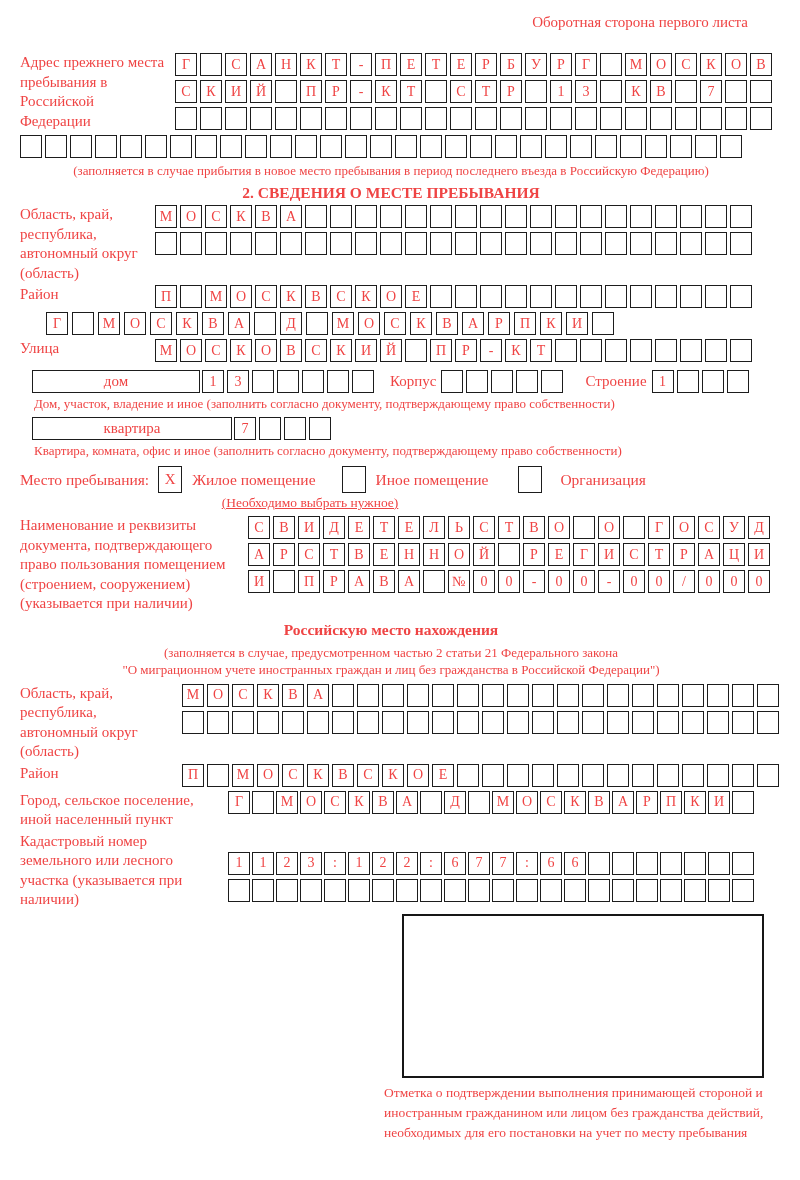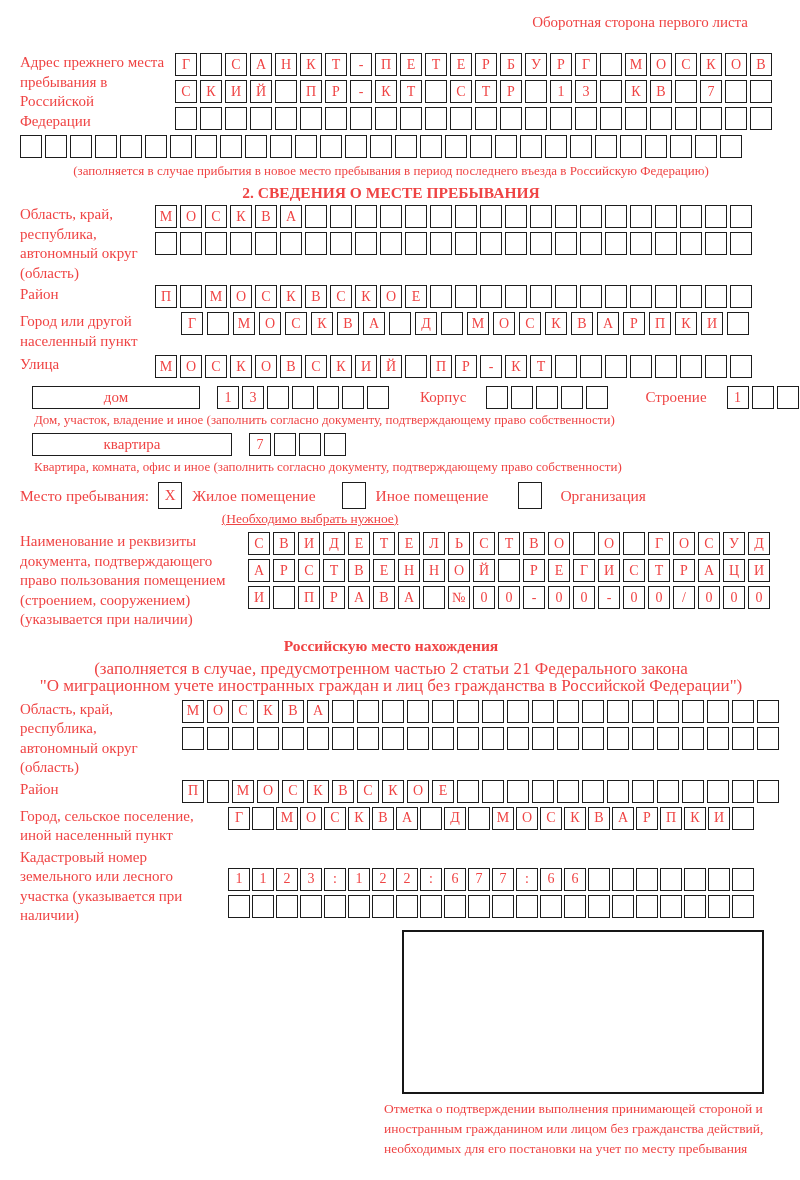--- a/index.html
+++ b/index.html
@@ -33,21 +33,21 @@
   }
   .fullrow { margin-top:4px; }
   .caption { font-size:13px; line-height:16px; }
   .caption.center { text-align:center; margin-top:5px; margin-bottom:2px; }
   .sec-title { font-weight:bold; font-size:15.5px; text-align:center; margin:4px 0 2px 0; line-height:20px; }
 
   .mb4 { margin-bottom:4px; }
   .mb2 { margin-bottom:2px; }
   .indent26 { margin-left:26px; }
 
-  .house-row { display:flex; align-items:center; gap:17px; margin-top:8px; }
+  .house-row { display:flex; align-items:center; gap:2px; margin-top:8px; }
   .widebox {
     height:23px; box-sizing:border-box; border:1.5px solid #1d1d1d;
     display:flex; align-items:center; justify-content:center; font-size:15px; flex:0 0 auto;
   }
   .dom { width:168px; margin-left:12px; }
   .kv  { width:200px; margin-left:12px;text-align:center; }
   .inline-lbl { font-size:15px; margin:0 3px; }
   .left-caption { margin:3px 0 0 14px; }
 
   .stay-row { display:flex; align-items:center; font-size:15.5px; margin-top:7px; }
@@ -59,21 +59,21 @@
   .stay-row .t2 { margin:0 26px 0 10px; }
   .stay-row .t3 { margin:0 30px 0 10px; }
   .stay-row .t4 { margin-left:18px; }
   .choose-caption { width:580px; text-align:center; font-size:13.5px; margin-top:2px;text-decoration:underline; }
 
   .doc-block { margin-top:5px; }
   .gap6 { margin-top:6px; }
   .pt20 { padding-top:20px; }
 
   .fact-title { font-weight:bold; font-size:15.5px; text-align:center; margin:7px 0 5px 0; }
-  .fact-cap { text-align:center; font-size:17px; line-height:17px; }
+  .fact-cap { text-align:center; font-size:13px; line-height:17px; }
 
   .stamp-box {
     width:362px; height:164px; box-sizing:border-box;
     border:2px solid #161616; margin:4px 0 5px 382px; background:#fff;
   }
   .stamp-caption {
     width:402px; margin-left:364px; text-align:left;
     font-size:13.5px; line-height:20px;
   }
 </style>
@@ -284,21 +284,20 @@
         <div class="cell"></div>
         <div class="cell"></div>
         <div class="cell"></div>
         <div class="cell"></div>
         <div class="cell"></div>
         <div class="cell"></div>
       </div>
   </div>
 
   <div class="formrow mb4">
-    <div class="lbl w135">Город или другой населенный пункт</div>
     <div class="boxrow indent26" style="gap:4px;">
         <div class="cell">Г</div>
         <div class="cell"></div>
         <div class="cell">М</div>
         <div class="cell">О</div>
         <div class="cell">С</div>
         <div class="cell">К</div>
         <div class="cell">В</div>
         <div class="cell">А</div>
         <div class="cell"></div>

